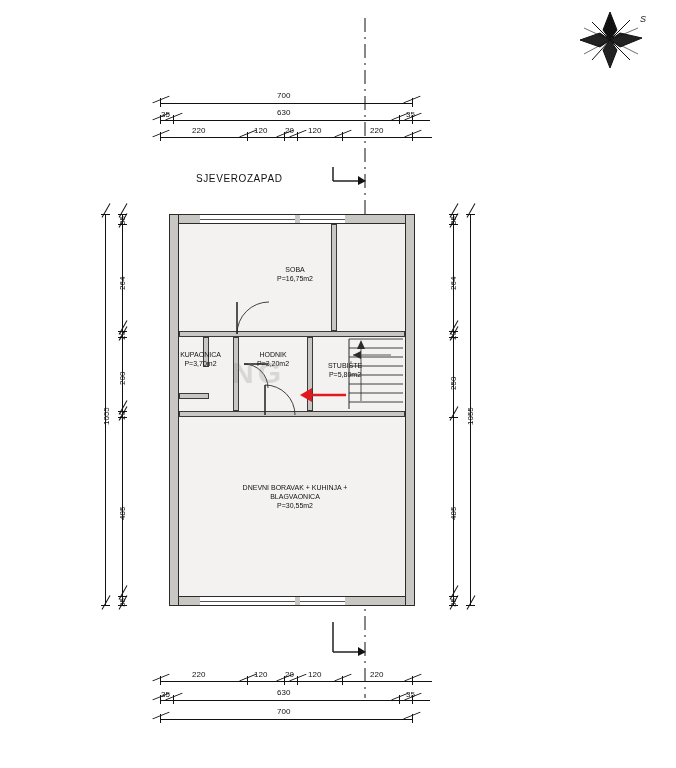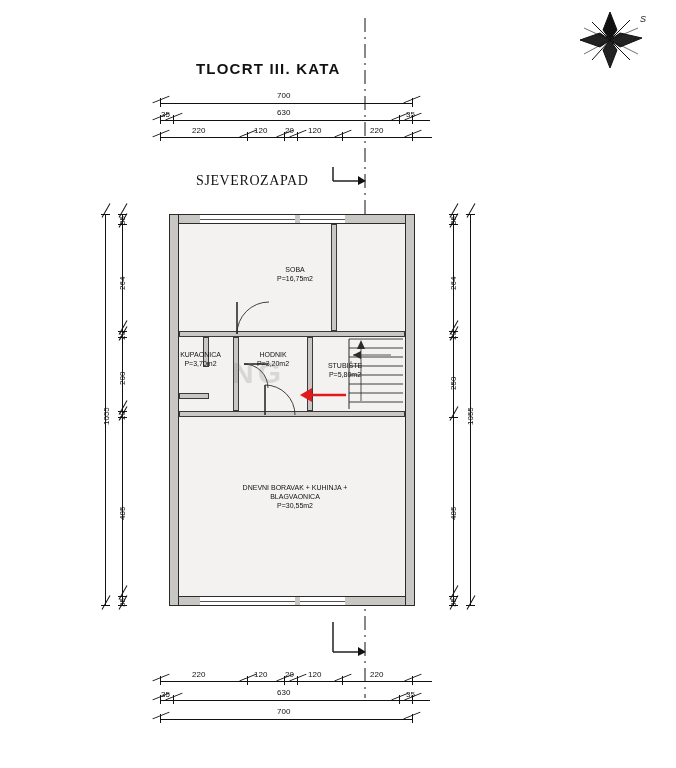--- a/index.html
+++ b/index.html
@@ -132,21 +132,20 @@
     letter-spacing: 4px;
     user-select: none;
   }
   .door-arc { position: absolute; }
 </style>
 </head>
 <body>
 
 <div class="page">
 
-  <div id="title">TLOCRT III. KATA</div>
 
   <div id="compass">
     <svg width="70" height="64" viewBox="0 0 70 64">
       <g stroke="#111" fill="#111">
         <polygon points="32,32 25,22 32,4 39,22" fill="#111"></polygon>
         <polygon points="32,32 42,25 64,30 42,39" fill="#222"></polygon>
         <polygon points="32,32 39,42 32,60 25,42" fill="#222"></polygon>
         <polygon points="32,32 22,39 2,32 22,25" fill="#222"></polygon>
         <line x1="32" y1="32" x2="52" y2="12" stroke-width="1"></line>
         <line x1="32" y1="32" x2="14" y2="14" stroke-width="1"></line>
@@ -193,21 +192,21 @@
   <div class="hline" style="left:276px; top:133px; width:18px; transform:rotate(-22deg);"></div>
   <div class="hline" style="left:289px; top:133px; width:18px; transform:rotate(-22deg);"></div>
   <div class="hline" style="left:334px; top:133px; width:18px; transform:rotate(-22deg);"></div>
   <div class="hline" style="left:404px; top:133px; width:18px; transform:rotate(-22deg);"></div>
   <div class="dimnum" style="left:192px; top:126px;">220</div>
   <div class="dimnum" style="left:254px; top:126px;">120</div>
   <div class="dimnum" style="left:285px; top:126px;">20</div>
   <div class="dimnum" style="left:308px; top:126px;">120</div>
   <div class="dimnum" style="left:370px; top:126px;">220</div>
 
-  <div class="lbl" style="left:196px; top:173px; font-size:14px; letter-spacing:0.6px;font-family:Liberation Serif, serif;">SJEVEROZAPAD</div>
+  <div class="lbl" style="left:196px; top:173px; font-size:10px; letter-spacing:0.6px;">SJEVEROZAPAD</div>
 
   <svg class="abs" style="left:358px; top:18px;" width="14" height="680">
     <line x1="7" y1="0" x2="7" y2="680" stroke="#111" stroke-width="1" stroke-dasharray="14,5,2,5"></line>
   </svg>
 
   <svg class="abs" style="left:330px; top:165px;" width="36" height="20">
     <line x1="3" y1="2" x2="3" y2="16" stroke="#111" stroke-width="1.4"></line>
     <line x1="3" y1="16" x2="28" y2="16" stroke="#111" stroke-width="1.4"></line>
     <polygon points="28,11 36,16 28,20" fill="#111"></polygon>
   </svg>

